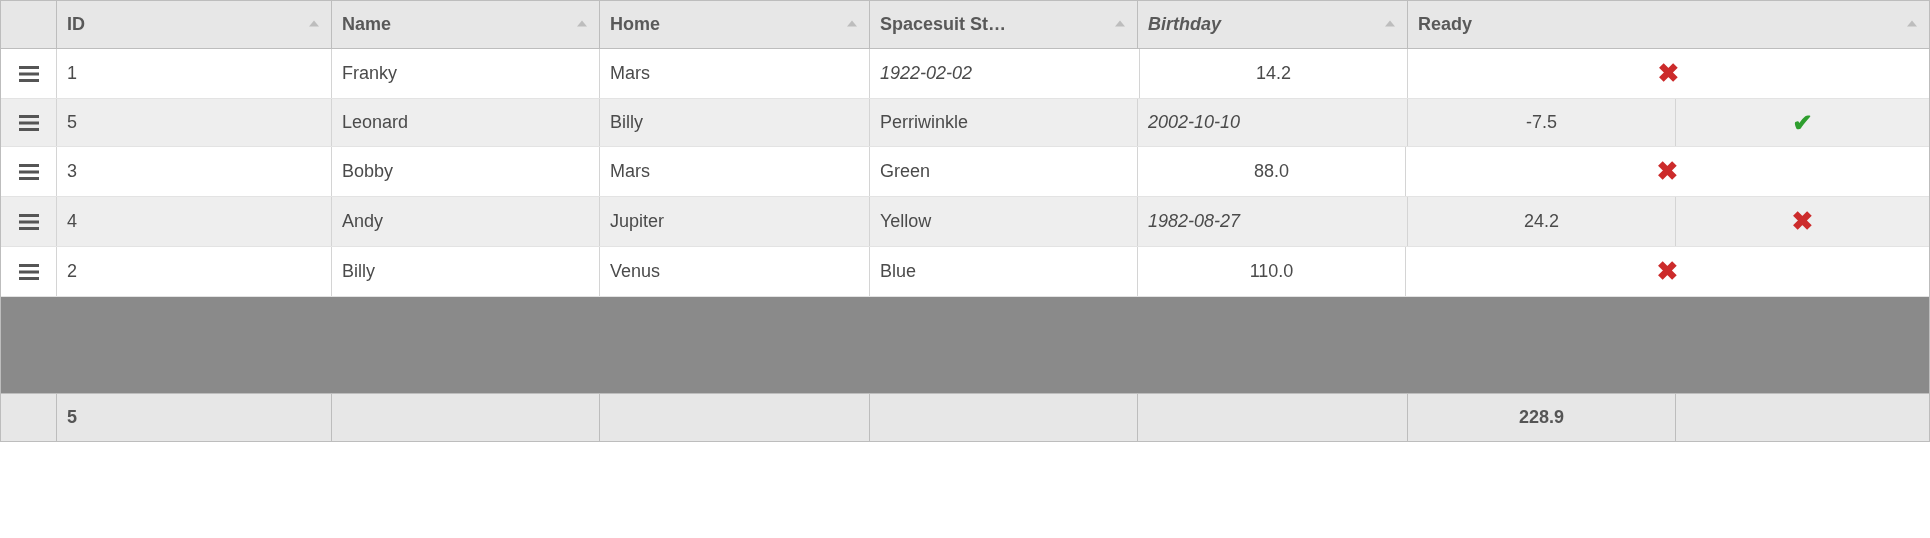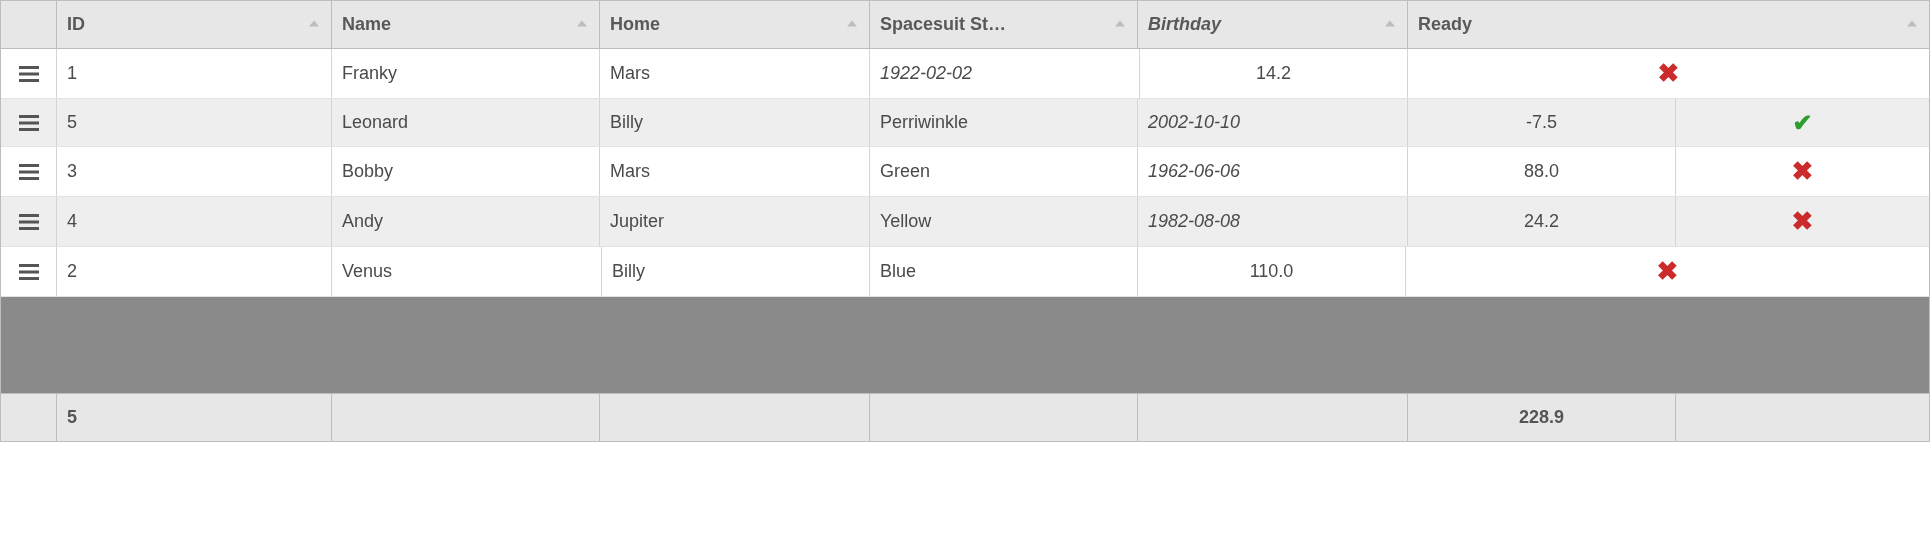--- a/index.html
+++ b/index.html
@@ -228,23 +228,20 @@
         </div>
         <div class="cell c-name">
           <span>Bobby</span>
         </div>
         <div class="cell c-home">
           <span>Mars</span>
         </div>
         <div class="cell c-suit">
           <span>Green</span>
         </div>
-        <div class="cell c-bday">
-          <span>1962-06-06</span>
-        </div>
         <div class="cell c-quality">
           <span>88.0</span>
         </div>
         <div class="cell c-ready">
           <span class="ready-false">✖</span>
         </div>
       </div>
       <div class="row body-row striped">
         <div class="cell c-handle">
           <span class="handle-icon">
@@ -261,21 +258,21 @@
         <div class="cell c-name">
           <span>Andy</span>
         </div>
         <div class="cell c-home">
           <span>Jupiter</span>
         </div>
         <div class="cell c-suit">
           <span>Yellow</span>
         </div>
         <div class="cell c-bday">
-          <span>1982-08-08</span>
+          <span>1982-08-27</span>
         </div>
         <div class="cell c-quality">
           <span>24.2</span>
         </div>
         <div class="cell c-ready">
           <span class="ready-false">✖</span>
         </div>
       </div>
       <div class="row body-row">
         <div class="cell c-handle">
@@ -283,25 +280,25 @@
             <svg width="24" height="20" viewBox="0 0 24 20">
               <rect x="2" y="2" width="20" height="3" fill="#555"></rect>
               <rect x="2" y="8.5" width="20" height="3" fill="#555"></rect>
               <rect x="2" y="15" width="20" height="3" fill="#555"></rect>
             </svg>
           </span>
         </div>
         <div class="cell c-id">
           <span>2</span>
         </div>
+        <div class="cell c-name">
+          <span>Billy</span>
+        </div>
         <div class="cell c-home">
           <span>Venus</span>
-        </div>
-        <div class="cell c-name">
-          <span>Billy</span>
         </div>
         <div class="cell c-suit">
           <span>Blue</span>
         </div>
         <div class="cell c-quality">
           <span>110.0</span>
         </div>
         <div class="cell c-ready">
           <span class="ready-false">✖</span>
         </div>

